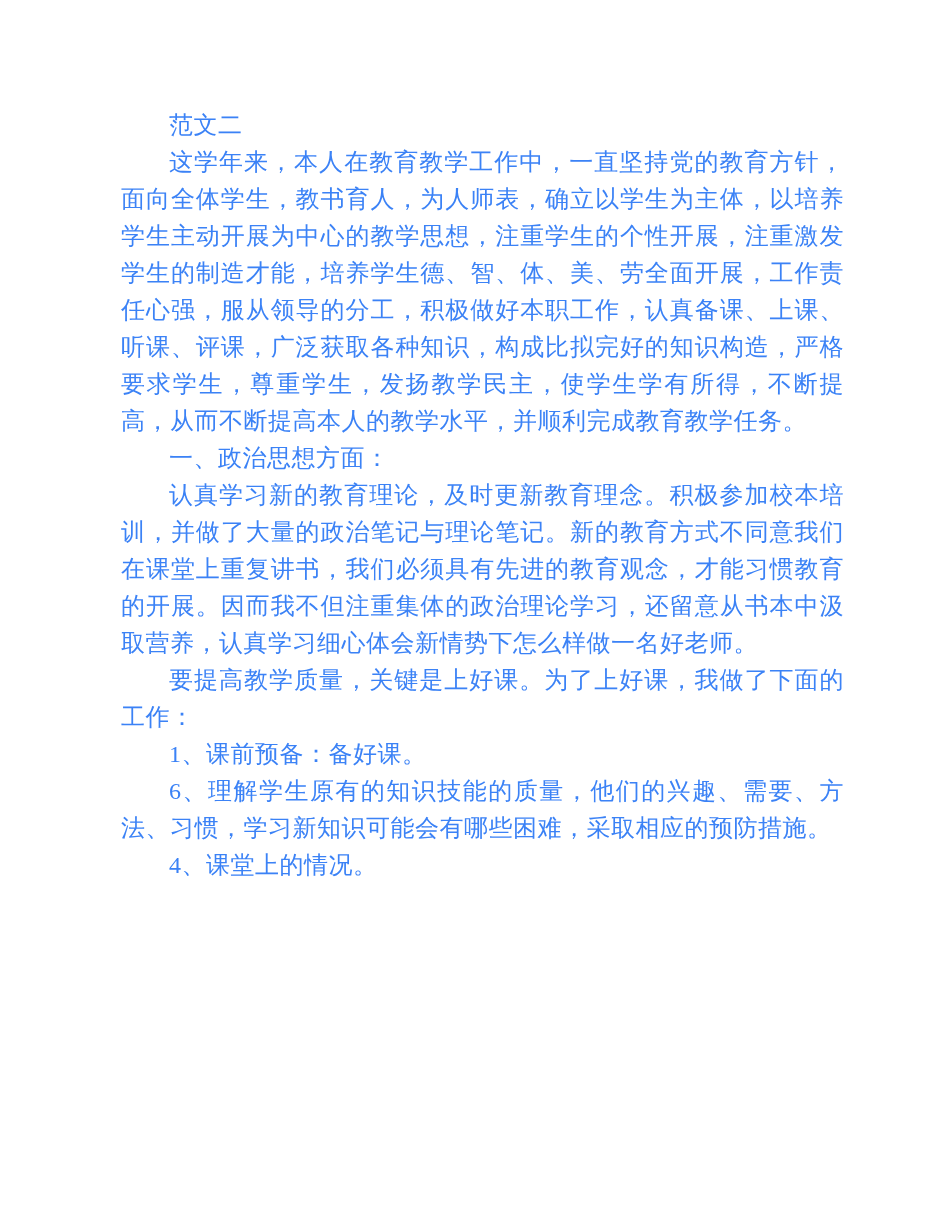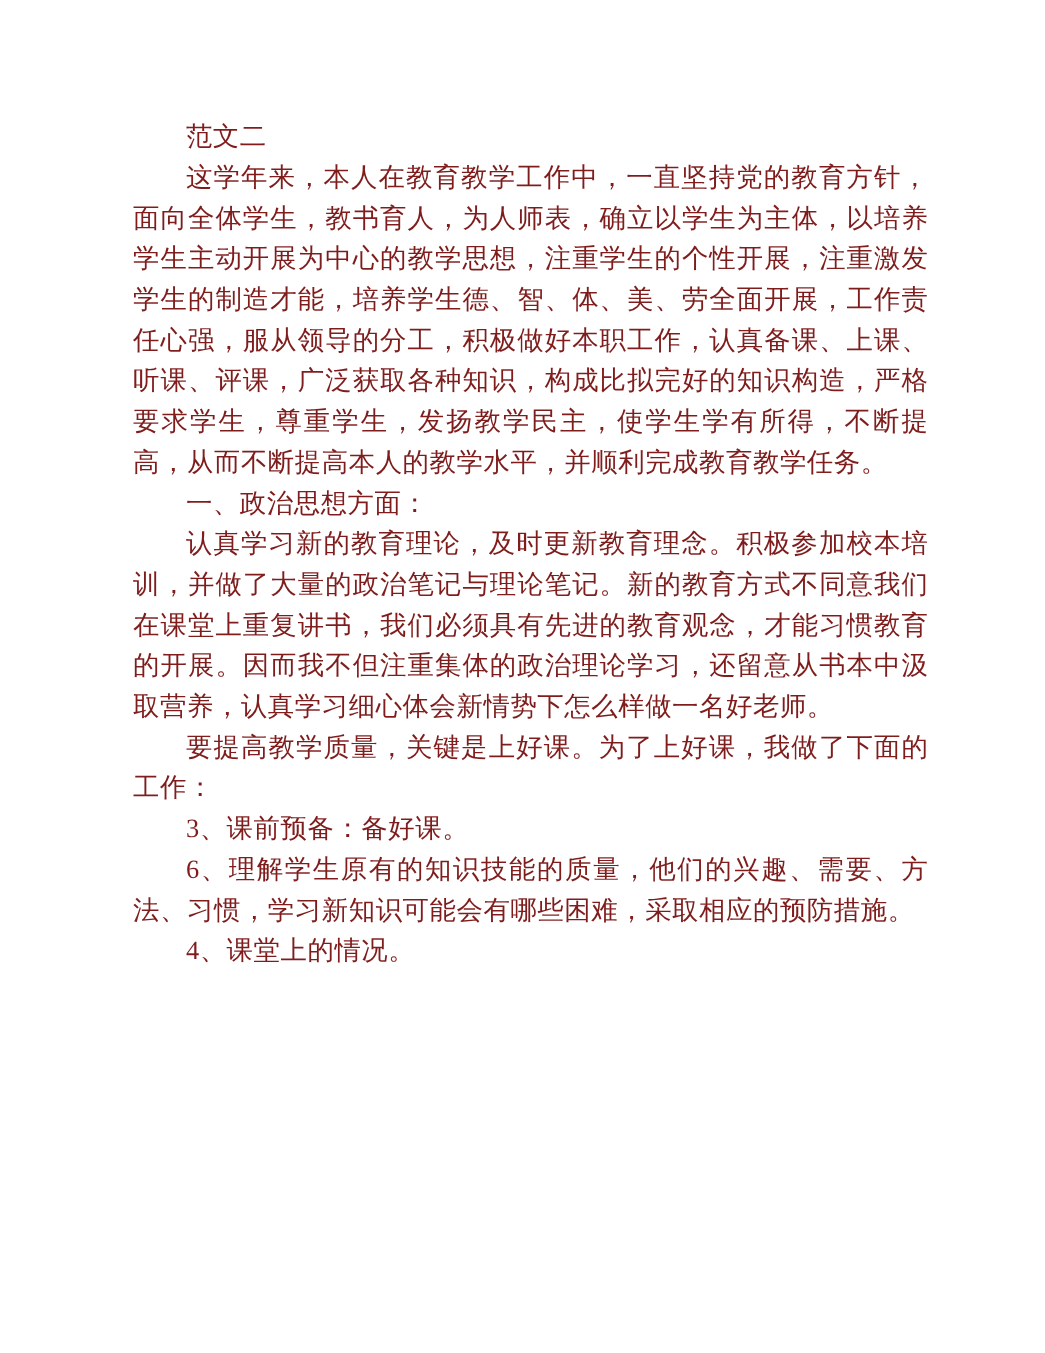--- a/index.html
+++ b/index.html
@@ -18,35 +18,35 @@
   }
   .doc-body {
     width: 100%;
   }
   .para {
     margin: 0;
     padding: 0;
     font-family: "Liberation Serif", "DejaVu Serif", serif;
     font-size: 24px;
     line-height: 37px;
-    color: #7f1d1d;
+    color: #3b82f6;
     text-align: justify;
     text-justify: inter-ideograph;
     text-indent: 2em;
     letter-spacing: 0.5px;
     word-break: break-all;
   }
 </style>
 </head>
 <body>
 
 <div class="page">
   <div class="doc-body" id="doc-body">
       <p class="para">范文二</p>
       <p class="para">这学年来，本人在教育教学工作中，一直坚持党的教育方针，面向全体学生，教书育人，为人师表，确立以学生为主体，以培养学生主动开展为中心的教学思想，注重学生的个性开展，注重激发学生的制造才能，培养学生德、智、体、美、劳全面开展，工作责任心强，服从领导的分工，积极做好本职工作，认真备课、上课、听课、评课，广泛获取各种知识，构成比拟完好的知识构造，严格要求学生，尊重学生，发扬教学民主，使学生学有所得，不断提高，从而不断提高本人的教学水平，并顺利完成教育教学任务。</p>
       <p class="para">一、政治思想方面：</p>
       <p class="para">认真学习新的教育理论，及时更新教育理念。积极参加校本培训，并做了大量的政治笔记与理论笔记。新的教育方式不同意我们在课堂上重复讲书，我们必须具有先进的教育观念，才能习惯教育的开展。因而我不但注重集体的政治理论学习，还留意从书本中汲取营养，认真学习细心体会新情势下怎么样做一名好老师。</p>
       <p class="para">要提高教学质量，关键是上好课。为了上好课，我做了下面的工作：</p>
-      <p class="para">3、课前预备：备好课。</p>
+      <p class="para">1、课前预备：备好课。</p>
       <p class="para">6、理解学生原有的知识技能的质量，他们的兴趣、需要、方法、习惯，学习新知识可能会有哪些困难，采取相应的预防措施。</p>
       <p class="para">4、课堂上的情况。</p>
     </div>
 </div>
 
 </body></html>

